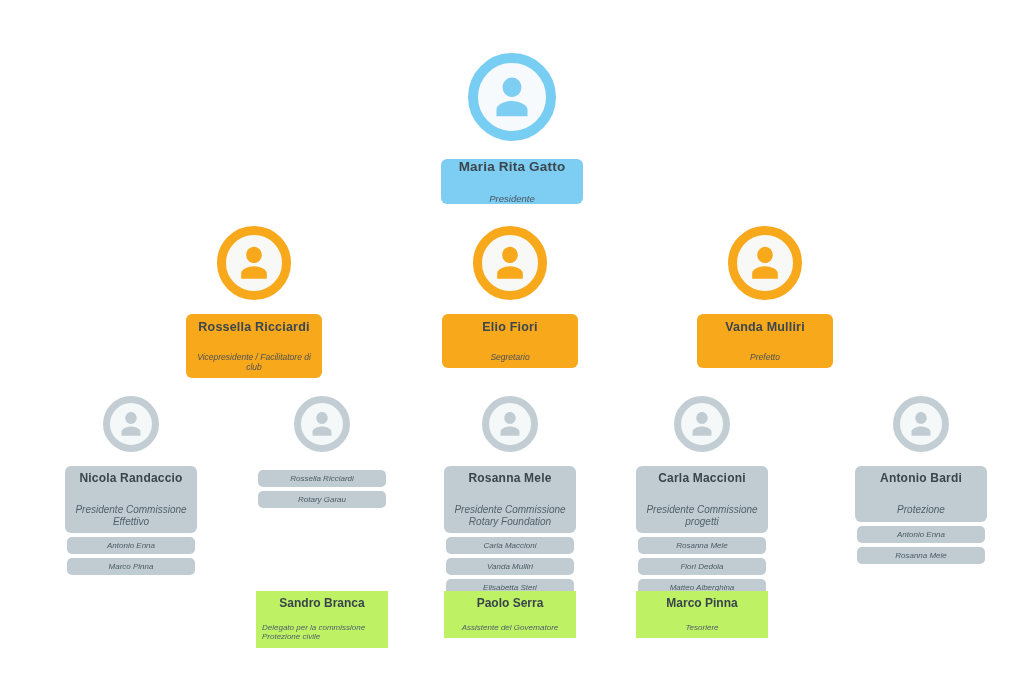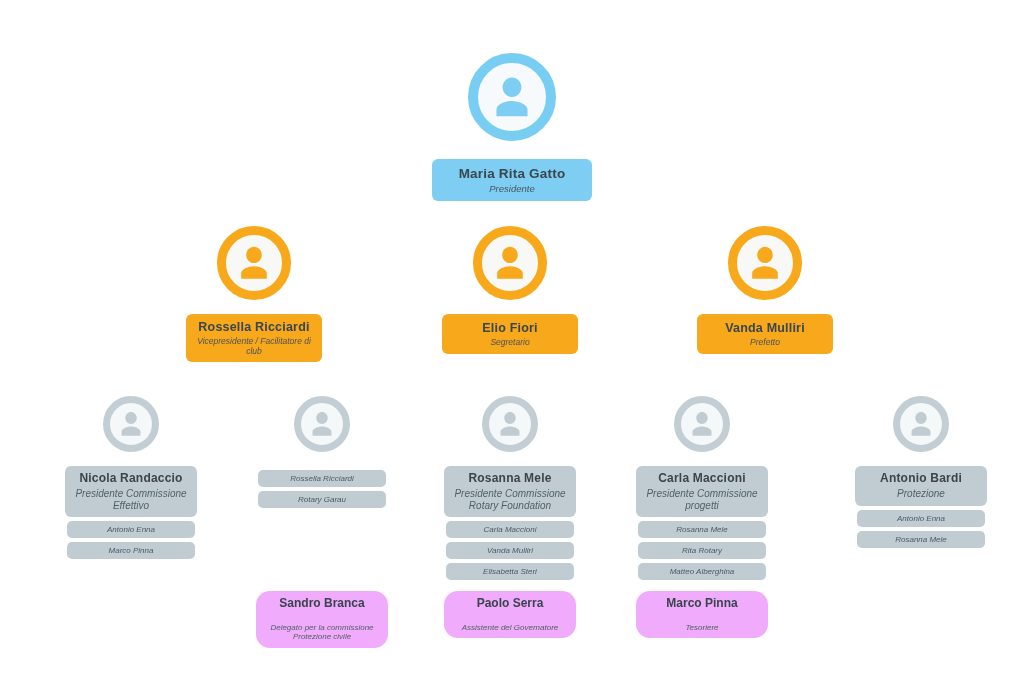--- a/index.html
+++ b/index.html
@@ -54,25 +54,25 @@
     justify-content: center;
   }
   .box .name {
     font-weight: bold;
     letter-spacing: 0.2px;
     line-height: 1.15;
   }
   .box .role {
     font-style: italic;
     line-height: 1.18;
-    margin-top: 2px;
+    margin-top: 18px;
   }
 
   .box-lv1 {
-    width: 160px;
+    width: 142px;
     min-height: 42px;
     padding: 0 8px;
     background: #7ecdf2;
   }
   .box-lv1 .name { font-size: 13.5px; color: #3b464e; }
   .box-lv1 .role { font-size: 9.5px; color: #4a565e; }
 
   .box-lv2 {
     width: 136px;
     min-height: 40px;
@@ -107,27 +107,26 @@
     color: #4a5a63;
   }
 
   
   .box-standalone {
     position: absolute;
     box-sizing: border-box;
     width: 132px;
     min-height: 36px;
     padding: 6px;
-    border-radius: 14px;
-    background: #f0abfc;
+    border-radius: 0;
+    background: #bef264;
     display: flex;
     flex-direction: column;
     align-items: center;
     justify-content: center;
-    text-align: center;
   }
   .box-standalone .name { font-weight: bold; font-size: 12px; color: #39444c; line-height: 1.15; }
   .box-standalone .role { font-style: italic; font-size: 8px; color: #50606a; line-height: 1.2; margin-top: 12px; }
 
   .avatar-gap-1 { height: 18px; }
   .avatar-gap-2 { height: 14px; }
   .avatar-gap-3 { height: 14px; }
 </style>
 </head>
 <body>
@@ -233,21 +232,21 @@
       <svg width="28" height="28" viewBox="0 0 24 24" aria-hidden="true">
         <path fill="#c1ccd2" d="M12 12c2.7 0 4.9-2.3 4.9-5.1S14.7 1.8 12 1.8 7.1 4.1 7.1 6.9 9.3 12 12 12zm0 2.1c-3.6 0-8.1 1.9-8.1 4.4V22h16.2v-3.5c0-2.5-4.5-4.4-8.1-4.4z"></path>
       </svg>
     </div>
     <div class="avatar-gap-3"></div>
     <div class="box box-lv3">
       <div class="name">Carla Maccioni</div>
       <div class="role">Presidente Commissione progetti</div>
     </div>
     <div class="child">Rosanna Mele</div>
-    <div class="child">Rita Rotary</div>
+    <div class="child">Fiori Dedola</div>
     <div class="child">Matteo Alberghina</div>
   </div>
 
   <div class="node" style="left:855px; top:396px; width:132px;">
     <div class="avatar avatar-lv3">
       <svg width="28" height="28" viewBox="0 0 24 24" aria-hidden="true">
         <path fill="#c1ccd2" d="M12 12c2.7 0 4.9-2.3 4.9-5.1S14.7 1.8 12 1.8 7.1 4.1 7.1 6.9 9.3 12 12 12zm0 2.1c-3.6 0-8.1 1.9-8.1 4.4V22h16.2v-3.5c0-2.5-4.5-4.4-8.1-4.4z"></path>
       </svg>
     </div>
     <div class="avatar-gap-3"></div>

